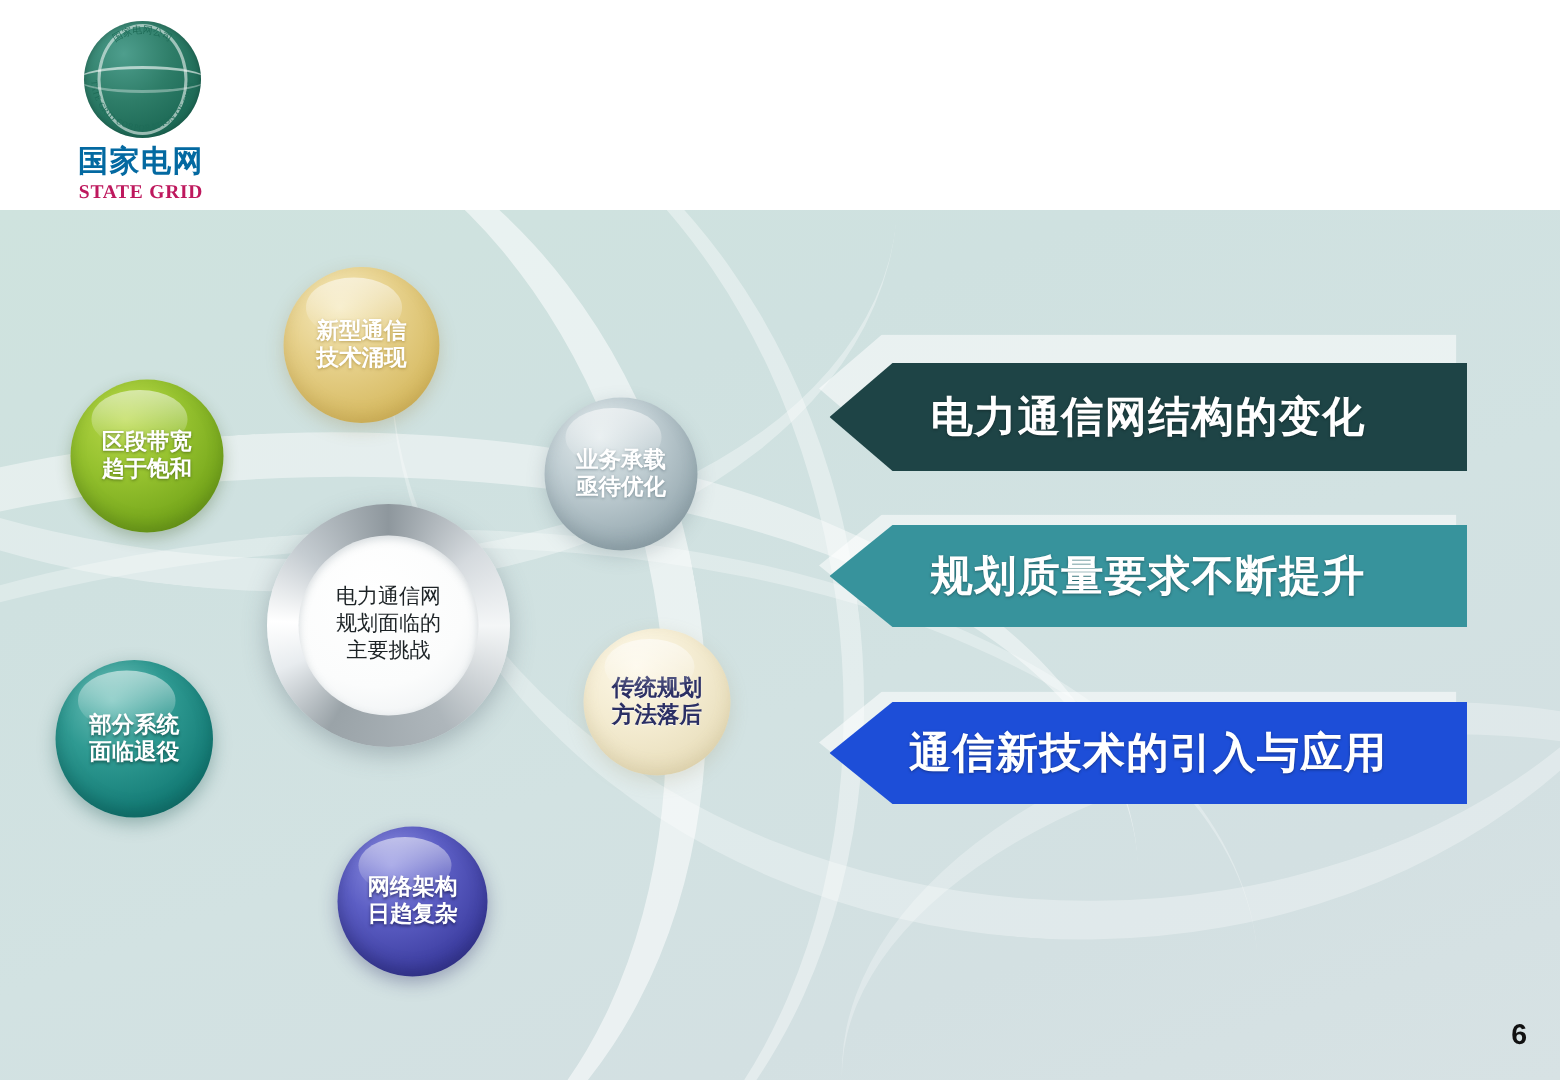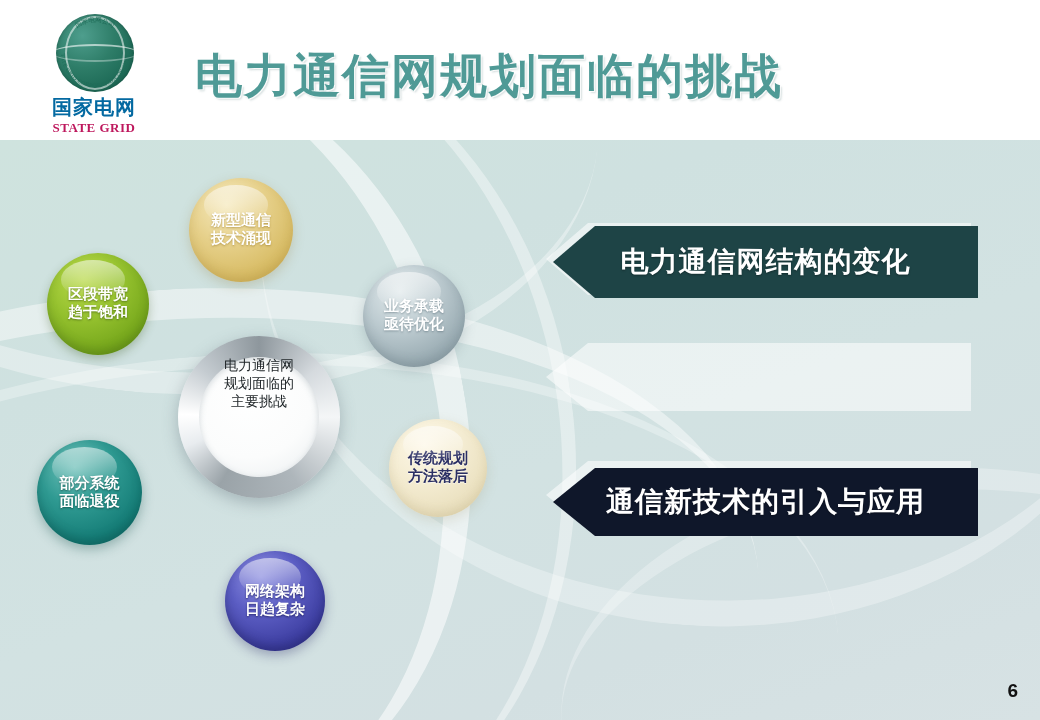--- a/index.html
+++ b/index.html
@@ -205,21 +205,21 @@
         #9aa3a8 0deg,#e8ecef 38deg,#ffffff 62deg,#c5ccd1 100deg,
         #8e979d 150deg,#d5dade 200deg,#f4f6f7 240deg,#aeb6bb 300deg,#9aa3a8 360deg);
     box-shadow:0 5px 16px rgba(80,95,105,.35);
     display:flex;align-items:center;justify-content:center;
     z-index:9;
   }
   #hub-inner{
     width:120px;height:120px;border-radius:50%;
     background:radial-gradient(circle at 42% 32%,#ffffff 0%,#fbfcfc 58%,#e9edef 100%);
     box-shadow:inset 0 2px 6px rgba(120,135,145,.30);
-    display:flex;justify-content:center;
+    display:flex;align-items:center;justify-content:center;
     text-align:center;
   }
   #hub-inner .txt{
     font-family:"DejaVu Sans","Liberation Sans",sans-serif;
     font-size:14px;line-height:1.28;color:#1d2326;
     white-space:pre-line;
   }
 
   
   .banner{
@@ -232,25 +232,25 @@
     clip-path:polygon(42px 0%, 100% 0%, 100% 100%, 42px 100%, 0% 50%);
     z-index:10;
     text-shadow:0 1px 2px rgba(0,0,0,.35);
   }
   .banner-shadow{
     position:absolute;
     background:rgba(255,255,255,.55);
     clip-path:polygon(42px 0%, 100% 0%, 100% 100%, 42px 100%, 0% 50%);
     z-index:9;
   }
-  #ban1{left:553px;top:226px;width:425px;height:72px;background:#1e4446;font-size:28px;}
+  #ban1{left:553px;top:242px;width:425px;height:72px;background:#1e4446;font-size:28px;}
   #ban1s{left:546px;top:223px;width:425px;height:72px;}
   #ban2{left:553px;top:350px;width:425px;height:68px;background:#37939c;font-size:28px;}
   #ban2s{left:546px;top:343px;width:425px;height:68px;}
-  #ban3{left:553px;top:468px;width:425px;height:68px;background:#0f172a;font-size:28px;}
+  #ban3{left:553px;top:468px;width:425px;height:68px;background:#1d4ed8;font-size:28px;}
   #ban3s{left:546px;top:461px;width:425px;height:68px;}
 
   
   #pagenum{
     position:absolute;right:22px;bottom:18px;
     font-size:19px;font-weight:bold;color:#111111;
     font-family:"Liberation Sans","DejaVu Sans",sans-serif;
     z-index:25;
   }
 </style>
@@ -306,20 +306,23 @@
 主要挑战</span>
     </div>
   </div>
 
   <div class="banner-shadow" id="ban1s"></div>
   <div class="banner" id="ban1">
     <span>电力通信网结构的变化</span>
   </div>
 
   <div class="banner-shadow" id="ban2s"></div>
+  <div class="banner" id="ban2">
+    <span>规划质量要求不断提升</span>
+  </div>
 
   <div class="banner-shadow" id="ban3s"></div>
   <div class="banner" id="ban3">
     <span>通信新技术的引入与应用</span>
   </div>
 
   <div id="header">
     <div id="logo">
       <div id="logo-emblem">
         <svg class="logo-ring-text" viewBox="0 0 78 78">
@@ -332,18 +335,17 @@
           </text>
           <text font-size="5.6" fill="#1f6c58" font-family="Liberation Serif, serif" letter-spacing="0.4">
             <textPath href="#arcBot" startOffset="50%" text-anchor="middle">STATE GRID CORPORATION OF CHINA</textPath>
           </text>
         </svg>
       </div>
       <div id="logo-cn">国家电网</div>
       <div id="logo-en">STATE GRID</div>
     </div>
 
-    <div id="slide-title">电力通信网规划面临的挑战</div>
   </div>
 
   <div id="pagenum">6</div>
 
 </div>
 
 </body></html>

